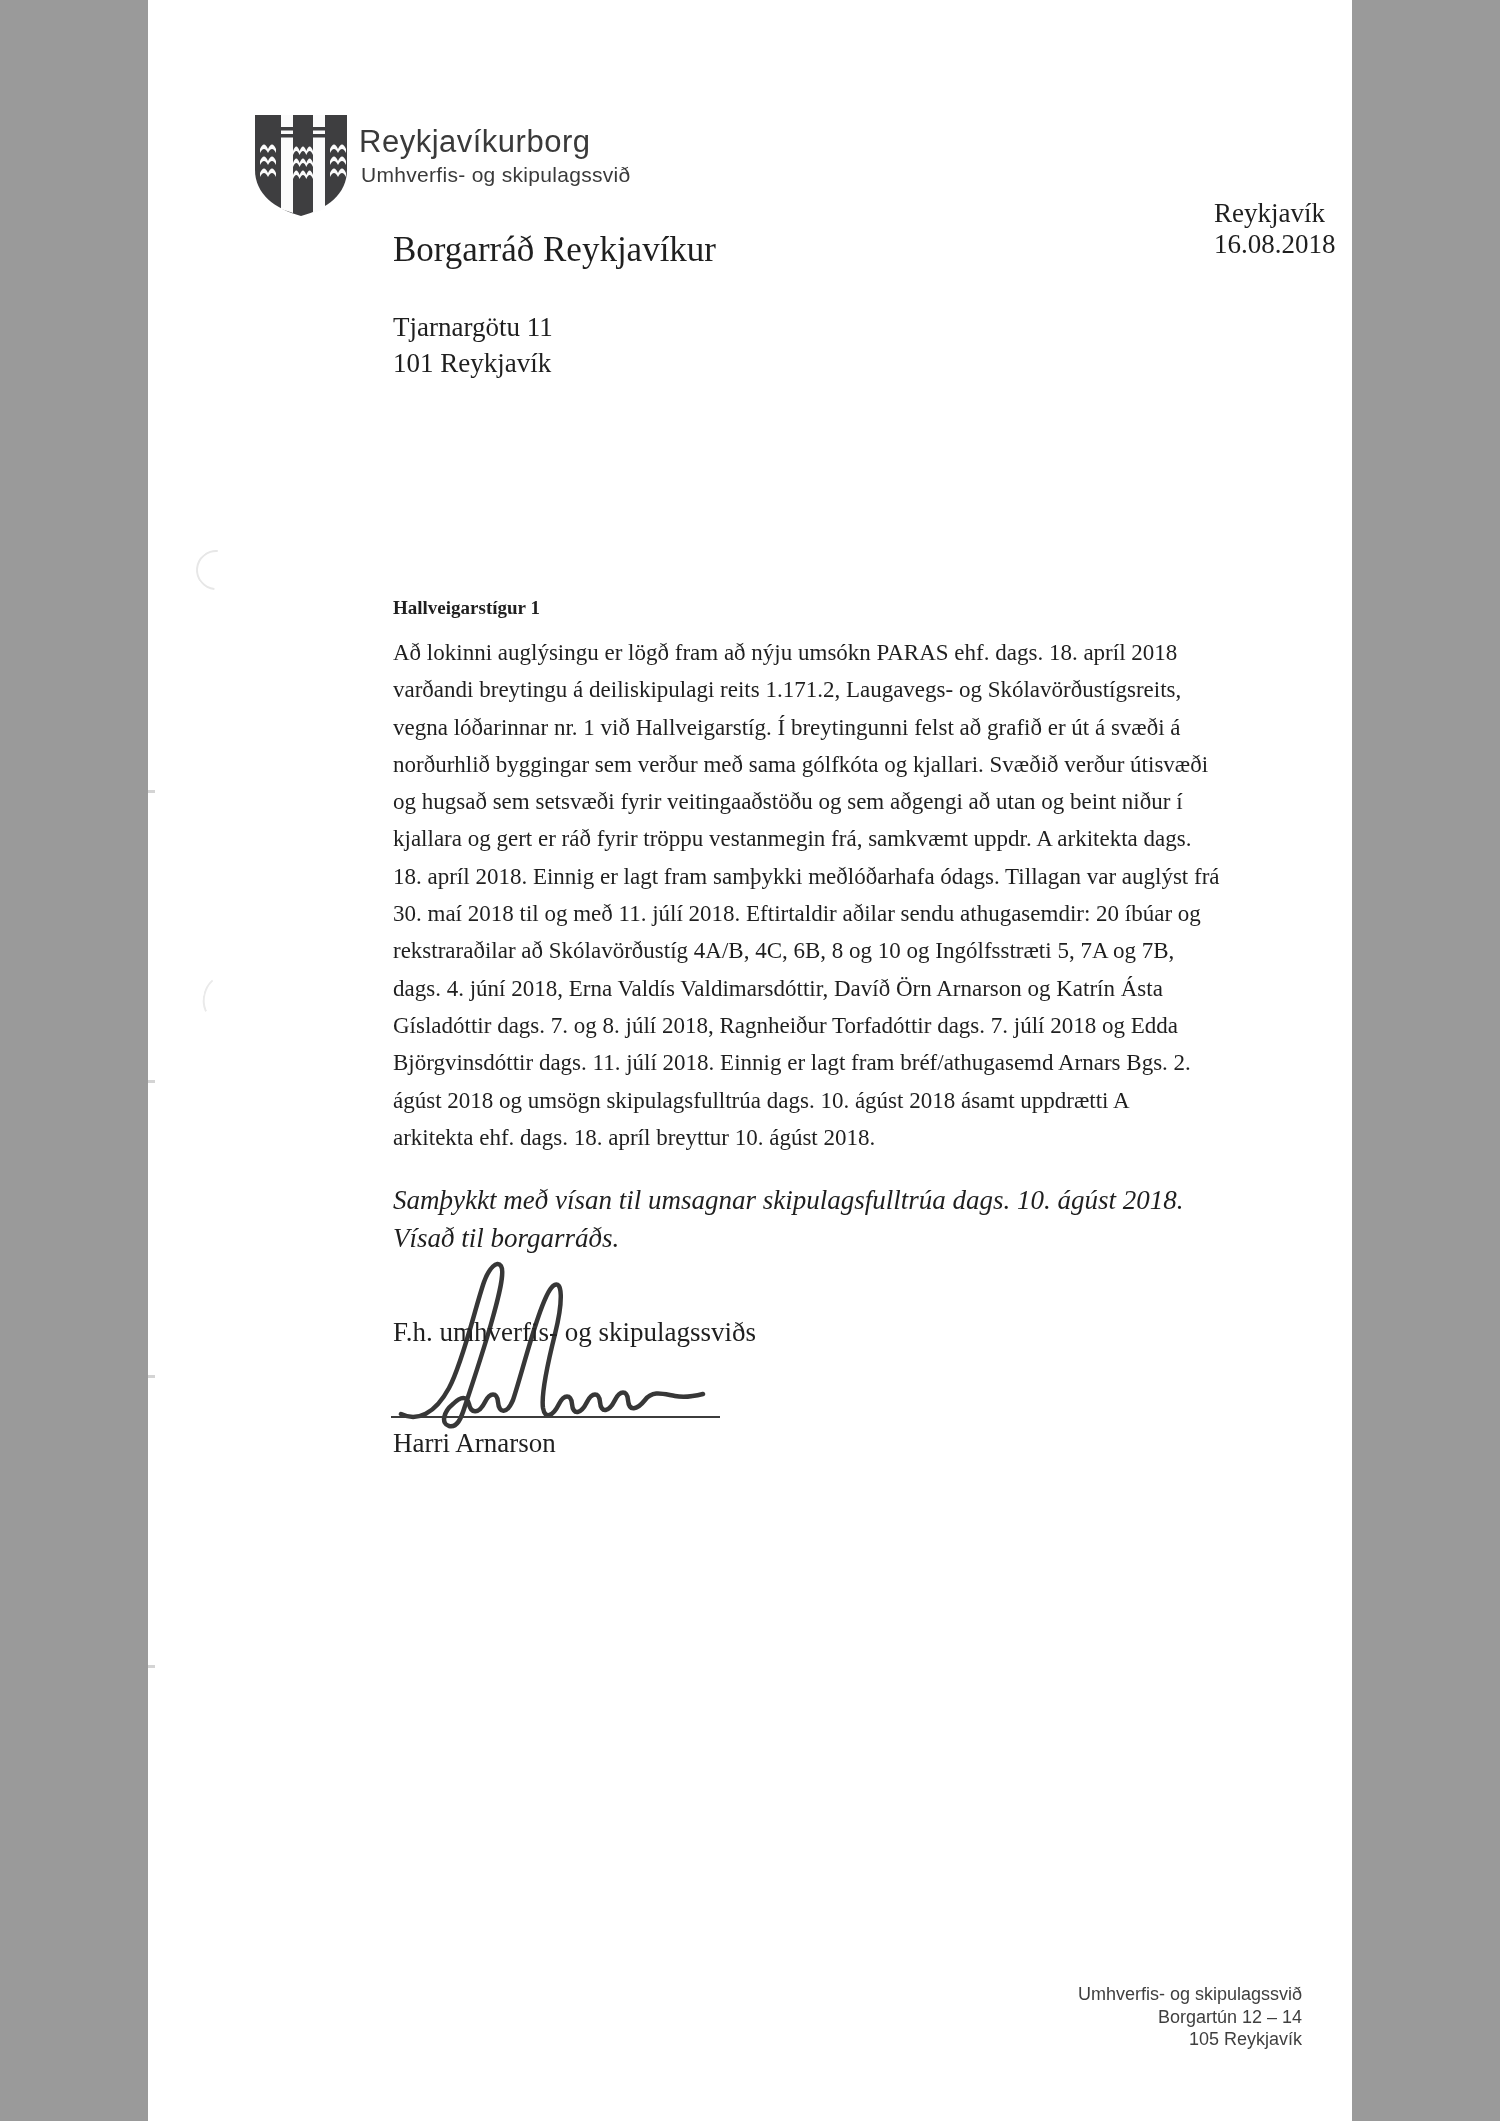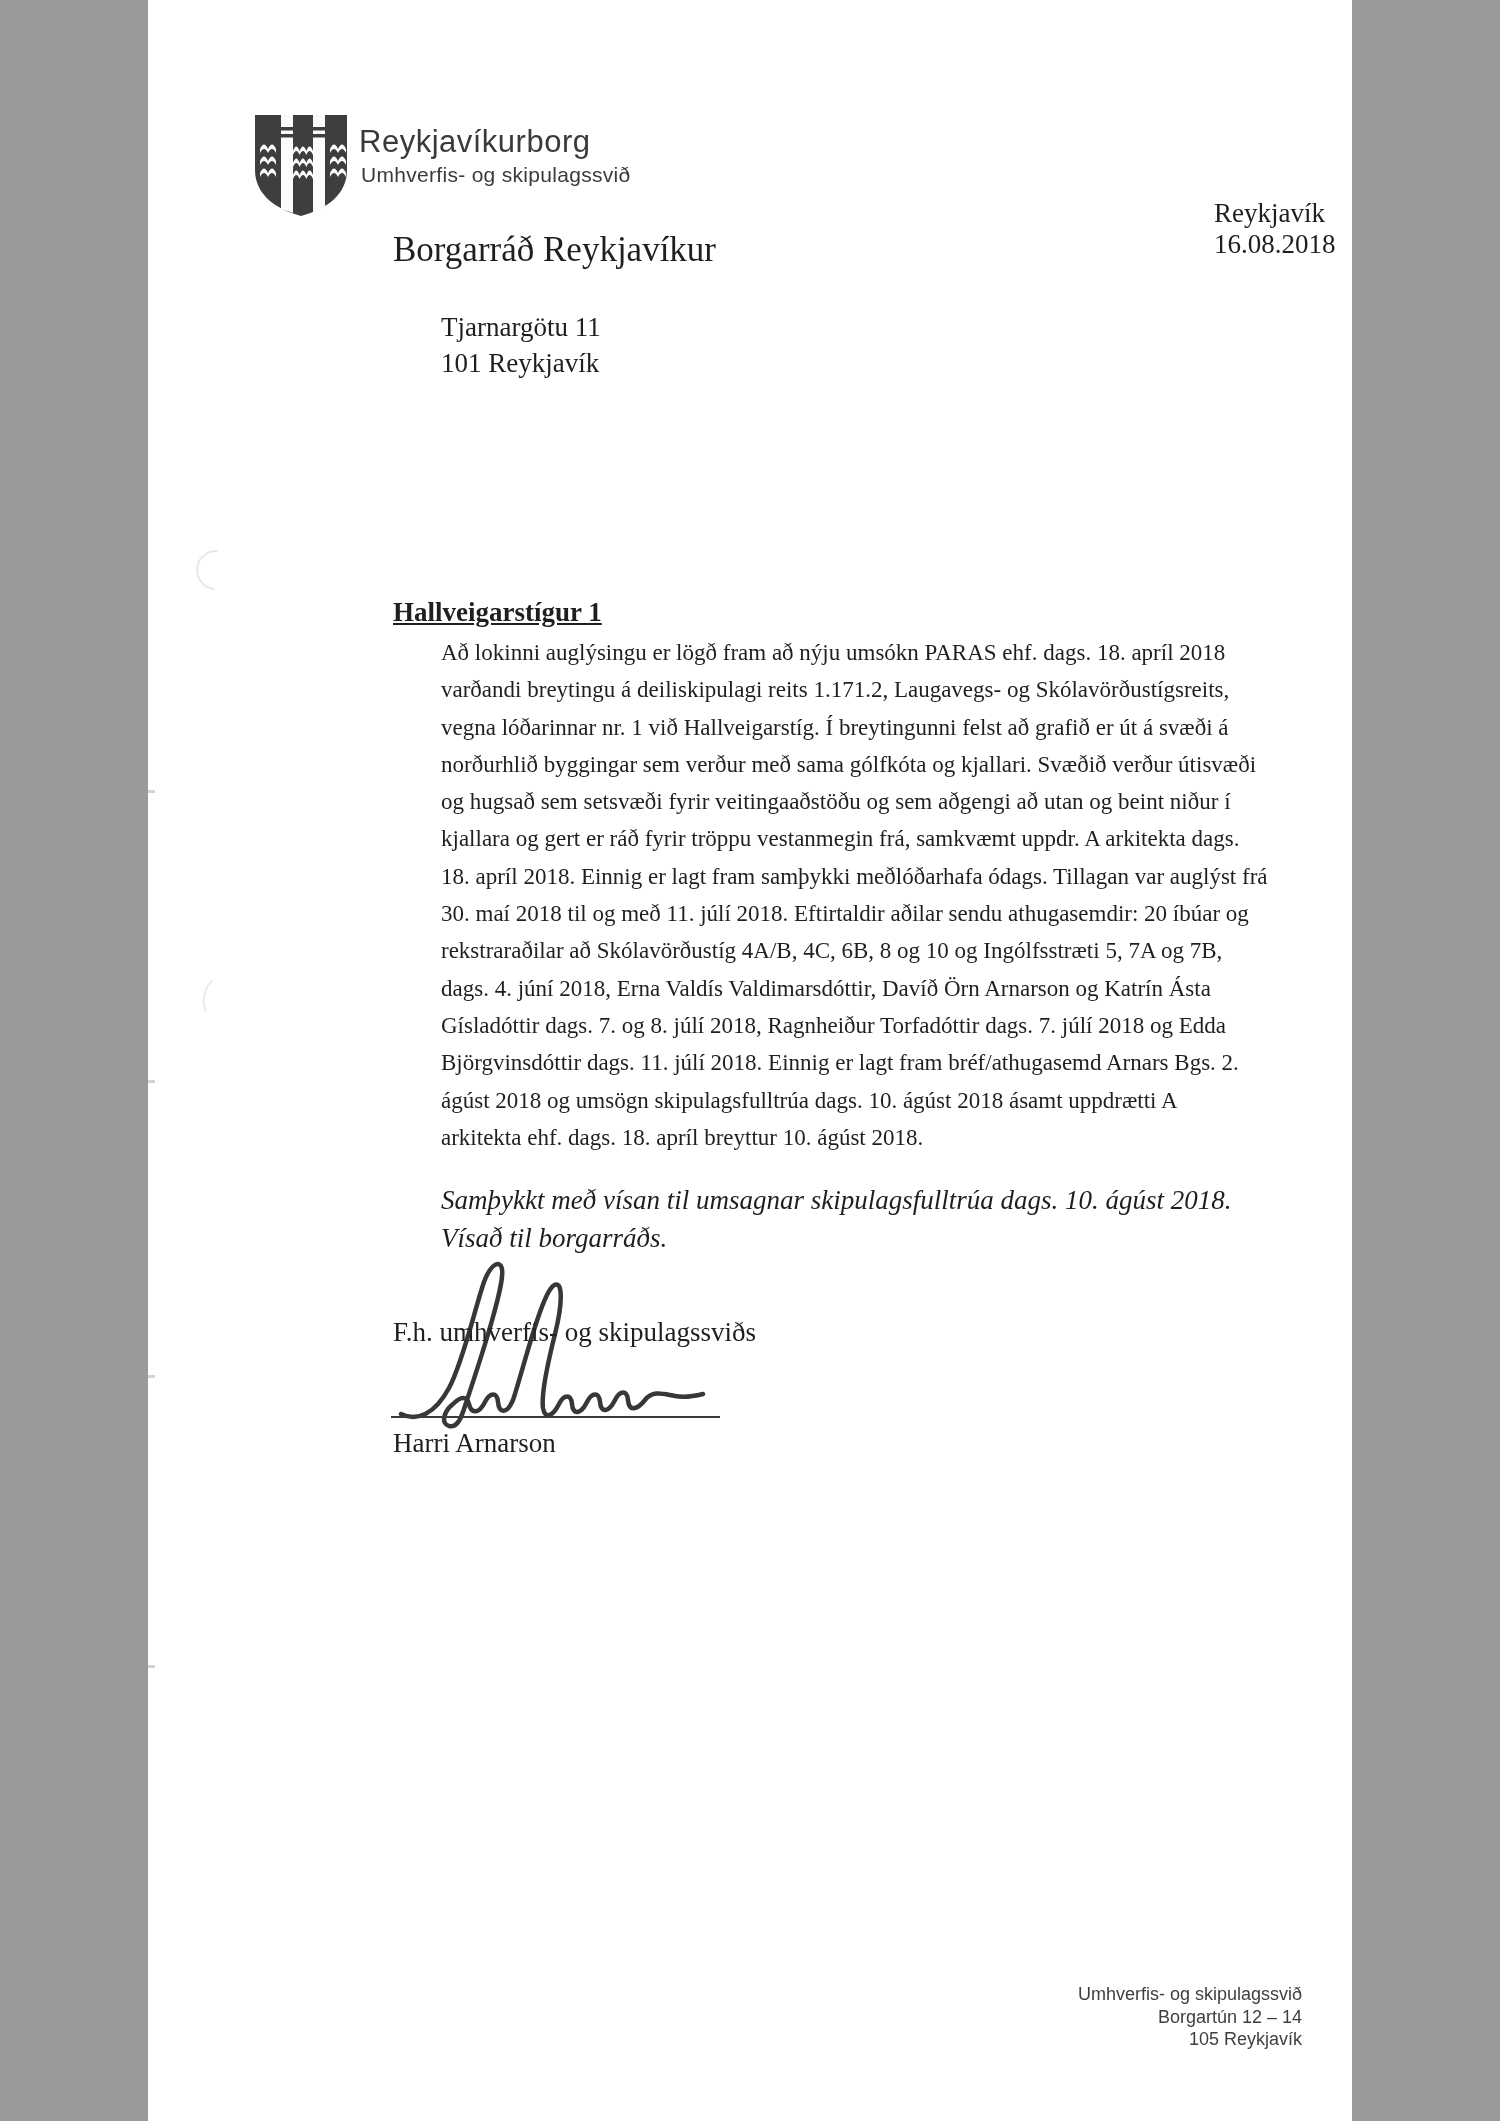--- a/index.html
+++ b/index.html
@@ -2,32 +2,32 @@
 <html><head>
 <meta charset="utf-8">
 <style>
   html,body{margin:0;padding:0;background:#9a9a9a;}
   .page{
     position:relative;width:1204px;height:2121px;background:#ffffff;
     font-family:"Liberation Serif", serif;color:#1f1f1f;overflow:hidden;
     margin:0 auto;
   }
   .abs{position:absolute;}
-  .pre{white-space:pre-line;margin-left:48px;}
+  .pre{white-space:pre-line;}
   .serif{font-family:"Liberation Serif", serif;}
   .sans{font-family:"Liberation Sans", sans-serif;}
 
   .brand-name{left:211px;top:124px;font-size:31px;color:#3a3a3a;letter-spacing:.5px;}
   .brand-sub{left:213px;top:163px;font-size:21px;color:#3a3a3a;letter-spacing:.3px;}
   .logo{left:103px;top:112px;}
   .date-line{left:1066px;top:198px;font-size:27px;}
   .recipient-name{left:245px;top:230px;font-size:35px;}
   .recipient-address{left:245px;top:309px;font-size:27px;line-height:36px;}
   .intro{left:245px;top:486px;width:1120px;font-size:27px;line-height:37px;}
-  .case-title{left:245px;top:597px;font-size:27px;font-weight:700;text-decoration:underline;}
+  .case-title{left:245px;top:597px;font-size:19px;font-weight:700;}
   .case-text{left:245px;top:634px;width:1160px;font-size:23px;line-height:37.3px;}
   .resolution{left:245px;top:1182px;width:1000px;font-size:27px;line-height:37.5px;font-style:italic;}
   .fh-line{left:245px;top:1317px;font-size:27px;}
   .signature-svg{left:235px;top:1256px;}
   .signature-rule{left:243px;top:1416px;width:329px;height:2px;background:#3c3c3c;}
   .signer-name{left:245px;top:1428px;font-size:27px;}
   .attachments{left:245px;top:1536px;width:1160px;font-size:27px;line-height:37.3px;}
   .footer{right:50px;top:1983px;font-size:18px;line-height:22.5px;text-align:right;color:#3f3f3f;}
 
   

